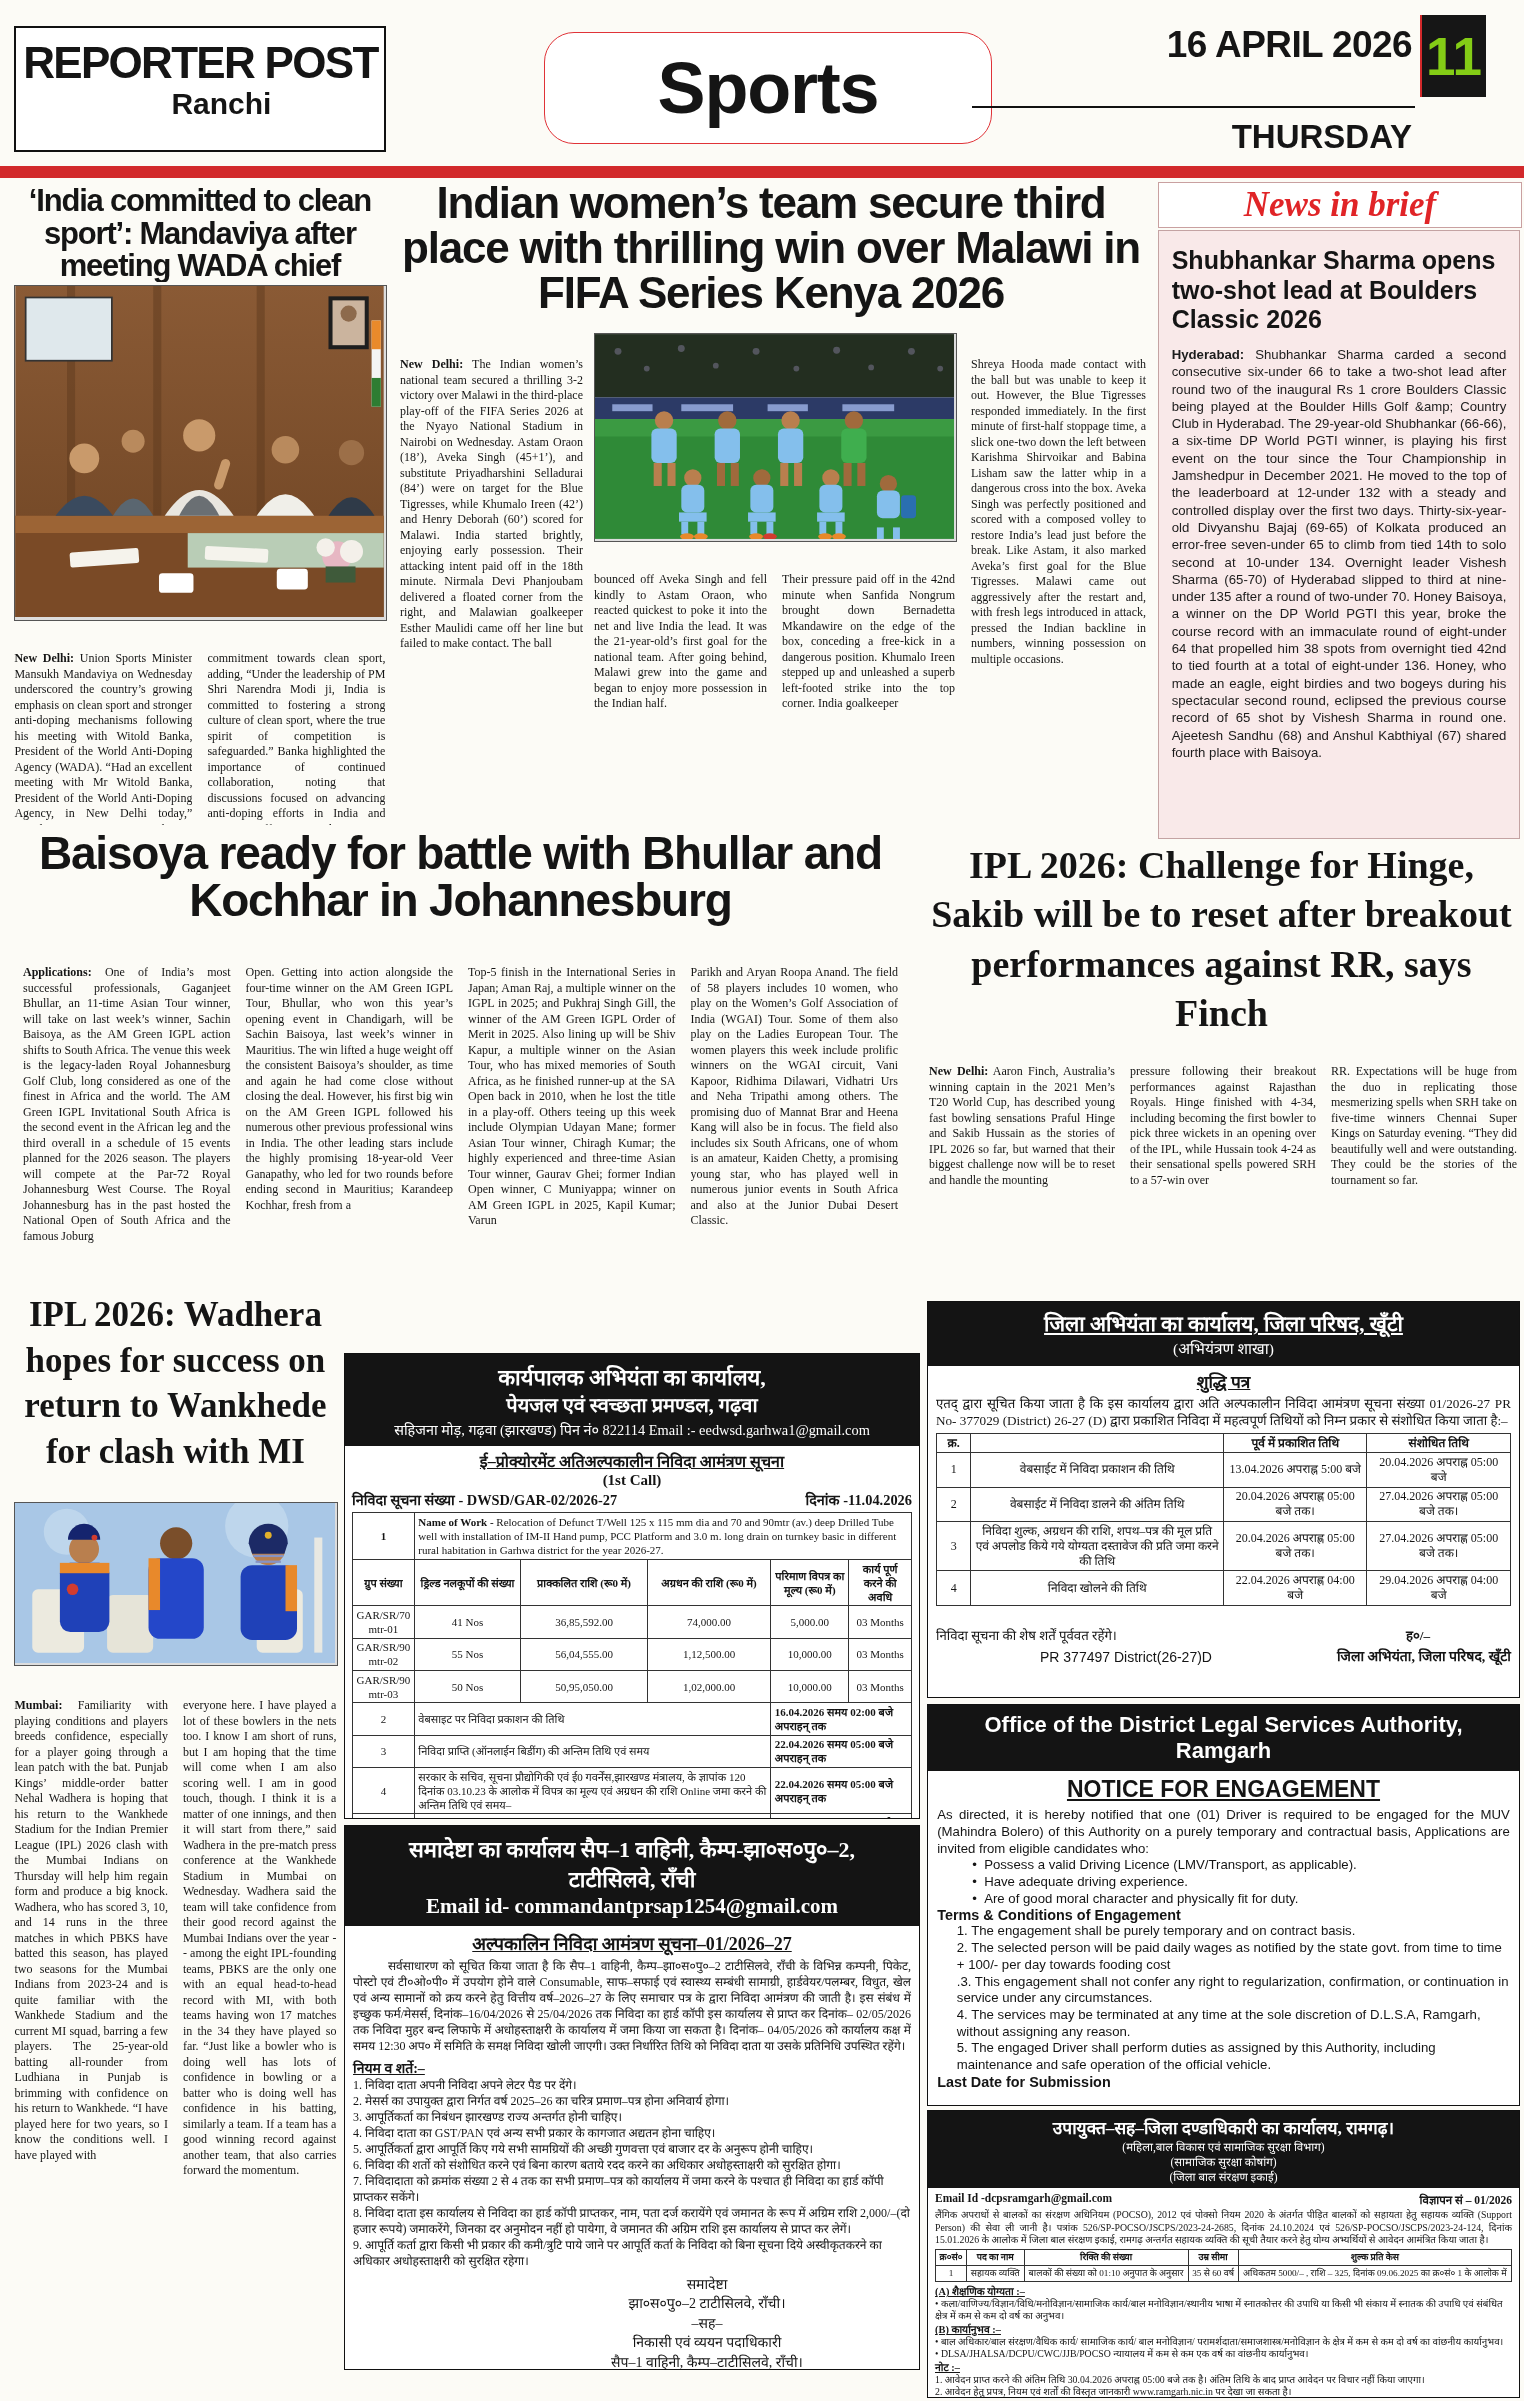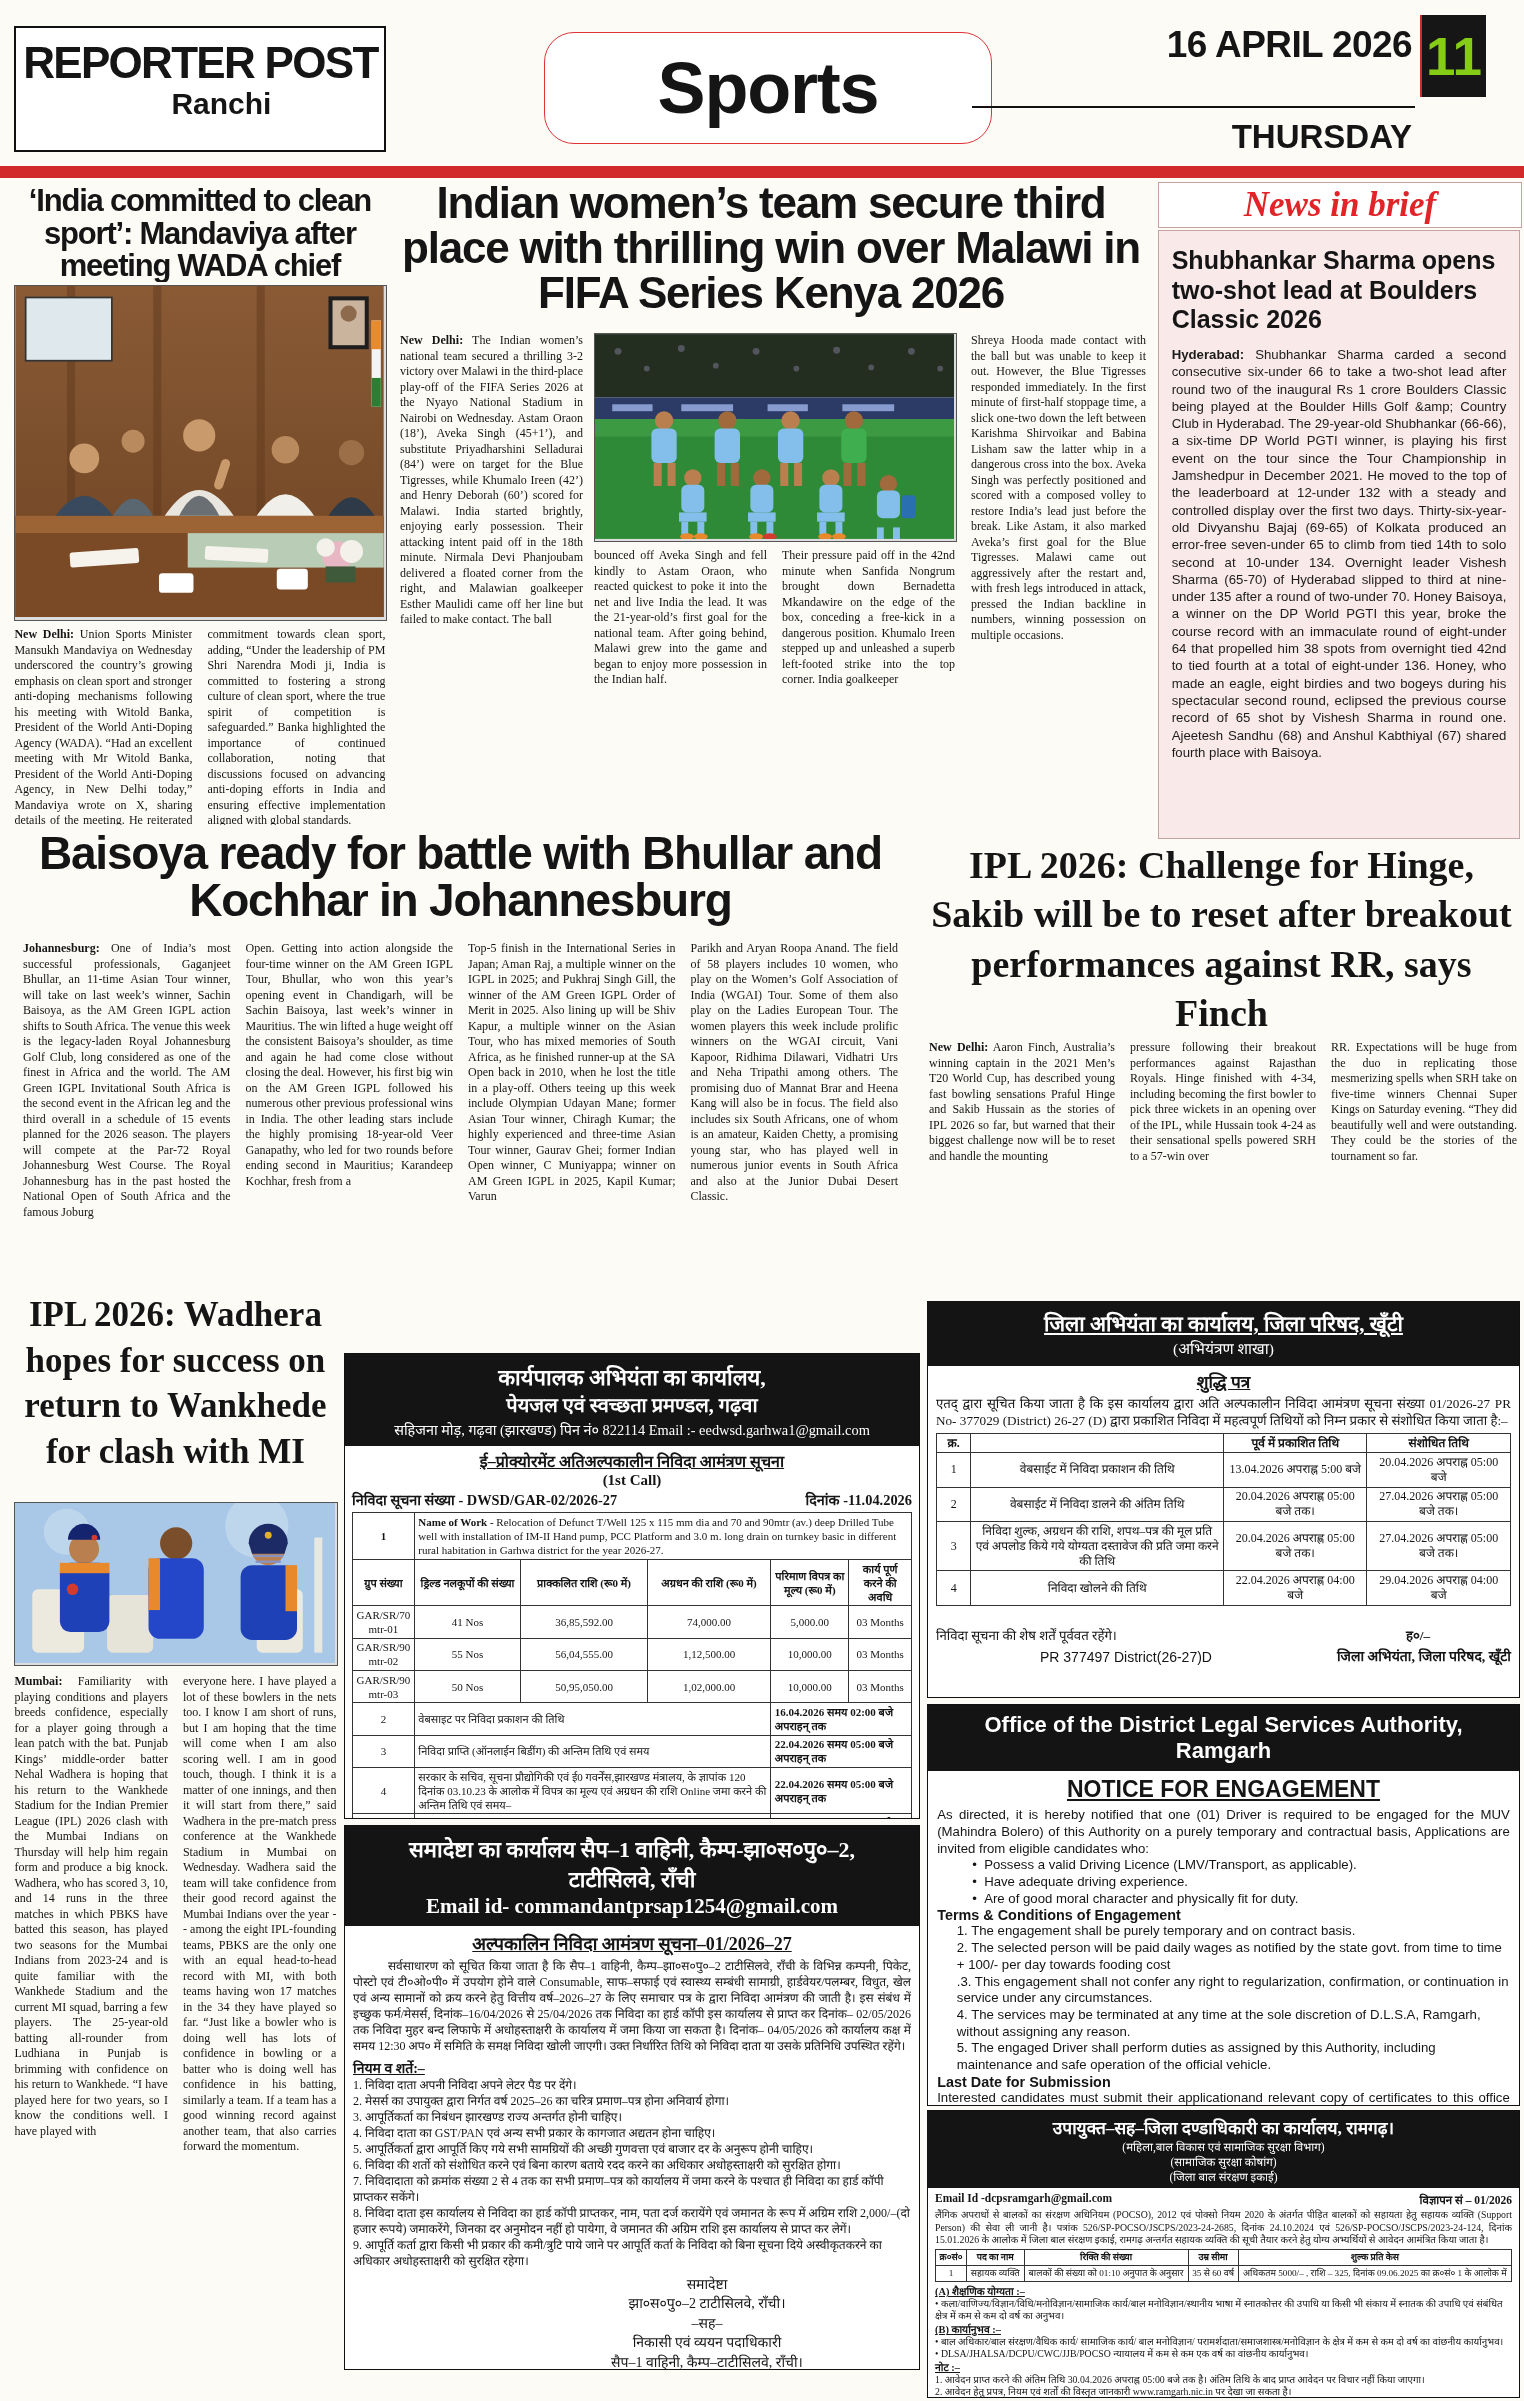--- a/index.html
+++ b/index.html
@@ -1,21 +1,21 @@
 <!DOCTYPE html>
 <html style="font-size:9.2px"><head>
 <meta charset="utf-8">
 <style>
   html,body{margin:0;padding:0;background:#8a8a8a;}
   .page{position:relative;width:1525px;height:2401px;background:#fcfbf6;overflow:hidden;
         font-family:"Liberation Serif",serif;color:#151515;}
   .abs{position:absolute;}
   .sans{font-family:"Liberation Sans",sans-serif;}
   .serif{font-family:"Liberation Serif",serif;}
-  .just{text-align:justify;text-justify:inter-word;}
+  .just{text-align:justify;text-justify:inter-word;margin-top:24px;}
   .center{text-align:center;}
   .clip{overflow:hidden;}
   .dl{font-weight:bold;}
   
   .mast-box{left:14.4px;top:26px;width:368px;height:122px;border:2.3px solid #111;background:#fff;}
   .mast-title{margin-top:12.7px;font-size:44px;font-weight:900;letter-spacing:-1.7px;line-height:1;}
   .mast-city{margin-top:4.6px;font-size:30px;font-weight:900;padding-left:155px;line-height:1;}
   .sports-bubble{left:544px;top:32px;width:446px;height:110px;border:1.7px solid #e03338;border-radius:30px;
       background:#fff;display:flex;align-items:center;justify-content:center;}
   .sports-txt{font-size:72px;font-weight:900;letter-spacing:-1.2px;}
@@ -222,21 +222,21 @@
     <div class="brief-hl">Shubhankar Sharma opens two-shot lead at Boulders Classic 2026</div>
     <div class="brief-body just">
       <span class="dl">Hyderabad:</span>
       <span>Shubhankar Sharma carded a second consecutive six-under 66 to take a two-shot lead after round two of the inaugural Rs 1 crore Boulders Classic being played at the Boulder Hills Golf &amp;amp; Country Club in Hyderabad. The 29-year-old Shubhankar (66-66), a six-time DP World PGTI winner, is playing his first event on the tour since the Tour Championship in Jamshedpur in December 2021. He moved to the top of the leaderboard at 12-under 132 with a steady and controlled display over the first two days. Thirty-six-year-old Divyanshu Bajaj (69-65) of Kolkata produced an error-free seven-under 65 to climb from tied 14th to solo second at 10-under 134. Overnight leader Vishesh Sharma (65-70) of Hyderabad slipped to third at nine-under 135 after a round of two-under 70. Honey Baisoya, a winner on the DP World PGTI this year, broke the course record with an immaculate round of eight-under 64 that propelled him 38 spots from overnight tied 42nd to tied fourth at a total of eight-under 136. Honey, who made an eagle, eight birdies and two bogeys during his spectacular second round, eclipsed the previous course record of 65 shot by Vishesh Sharma in round one. Ajeetesh Sandhu (68) and Anshul Kabthiyal (67) shared fourth place with Baisoya.</span>
     </div>
   </div>
 
   <div class="abs hl-cond center clip" style="left:14.4px;top:830px;width:892px;height:99px;font-size:46px;line-height:1.03;">Baisoya ready for battle with Bhullar and Kochhar in Johannesburg</div>
   <div class="abs cols" style="left:23px;top:941px;width:875px;height:344px;">
     <div class="col body-txt just">
-      <span class="dl">Johannesburg:</span>
+      <span class="dl">Applications:</span>
       <span>One of India’s most successful professionals, Gaganjeet Bhullar, an 11-time Asian Tour winner, will take on last week’s winner, Sachin Baisoya, as the AM Green IGPL action shifts to South Africa. The venue this week is the legacy-laden Royal Johannesburg Golf Club, long considered as one of the finest in Africa and the world. The AM Green IGPL Invitational South Africa is the second event in the African leg and the third overall in a schedule of 15 events planned for the 2026 season. The players will compete at the Par-72 Royal Johannesburg West Course. The Royal Johannesburg has in the past hosted the National Open of South Africa and the famous Joburg</span>
     </div>
     <div class="col body-txt just">Open. Getting into action alongside the four-time winner on the AM Green IGPL Tour, Bhullar, who won this year’s opening event in Chandigarh, will be Sachin Baisoya, last week’s winner in Mauritius. The win lifted a huge weight off the consistent Baisoya’s shoulder, as time and again he had come close without closing the deal. However, his first big win on the AM Green IGPL followed his numerous other previous professional wins in India. The other leading stars include the highly promising 18-year-old Veer Ganapathy, who led for two rounds before ending second in Mauritius; Karandeep Kochhar, fresh from a</div>
     <div class="col body-txt just">Top-5 finish in the International Series in Japan; Aman Raj, a multiple winner on the IGPL in 2025; and Pukhraj Singh Gill, the winner of the AM Green IGPL Order of Merit in 2025. Also lining up will be Shiv Kapur, a multiple winner on the Asian Tour, who has mixed memories of South Africa, as he finished runner-up at the SA Open back in 2010, when he lost the title in a play-off. Others teeing up this week include Olympian Udayan Mane; former Asian Tour winner, Chiragh Kumar; the highly experienced and three-time Asian Tour winner, Gaurav Ghei; former Indian Open winner, C Muniyappa; winner on AM Green IGPL in 2025, Kapil Kumar; Varun</div>
     <div class="col body-txt just">Parikh and Aryan Roopa Anand. The field of 58 players includes 10 women, who play on the Women’s Golf Association of India (WGAI) Tour. Some of them also play on the Ladies European Tour. The women players this week include prolific winners on the WGAI circuit, Vani Kapoor, Ridhima Dilawari, Vidhatri Urs and Neha Tripathi among others. The promising duo of Mannat Brar and Heena Kang will also be in focus. The field also includes six South Africans, one of whom is an amateur, Kaiden Chetty, a promising young star, who has played well in numerous junior events in South Africa and also at the Junior Dubai Desert Classic.</div>
   </div>
 
   <div class="abs serif center clip" style="left:921px;top:841px;width:601px;height:190px;font-size:38px;line-height:1.3;font-weight:bold;">IPL 2026: Challenge for Hinge, Sakib will be to reset after breakout performances against RR, says Finch</div>
   <div class="abs cols" style="left:929px;top:1040px;width:588px;height:258px;">
     <div class="col body-txt just">

